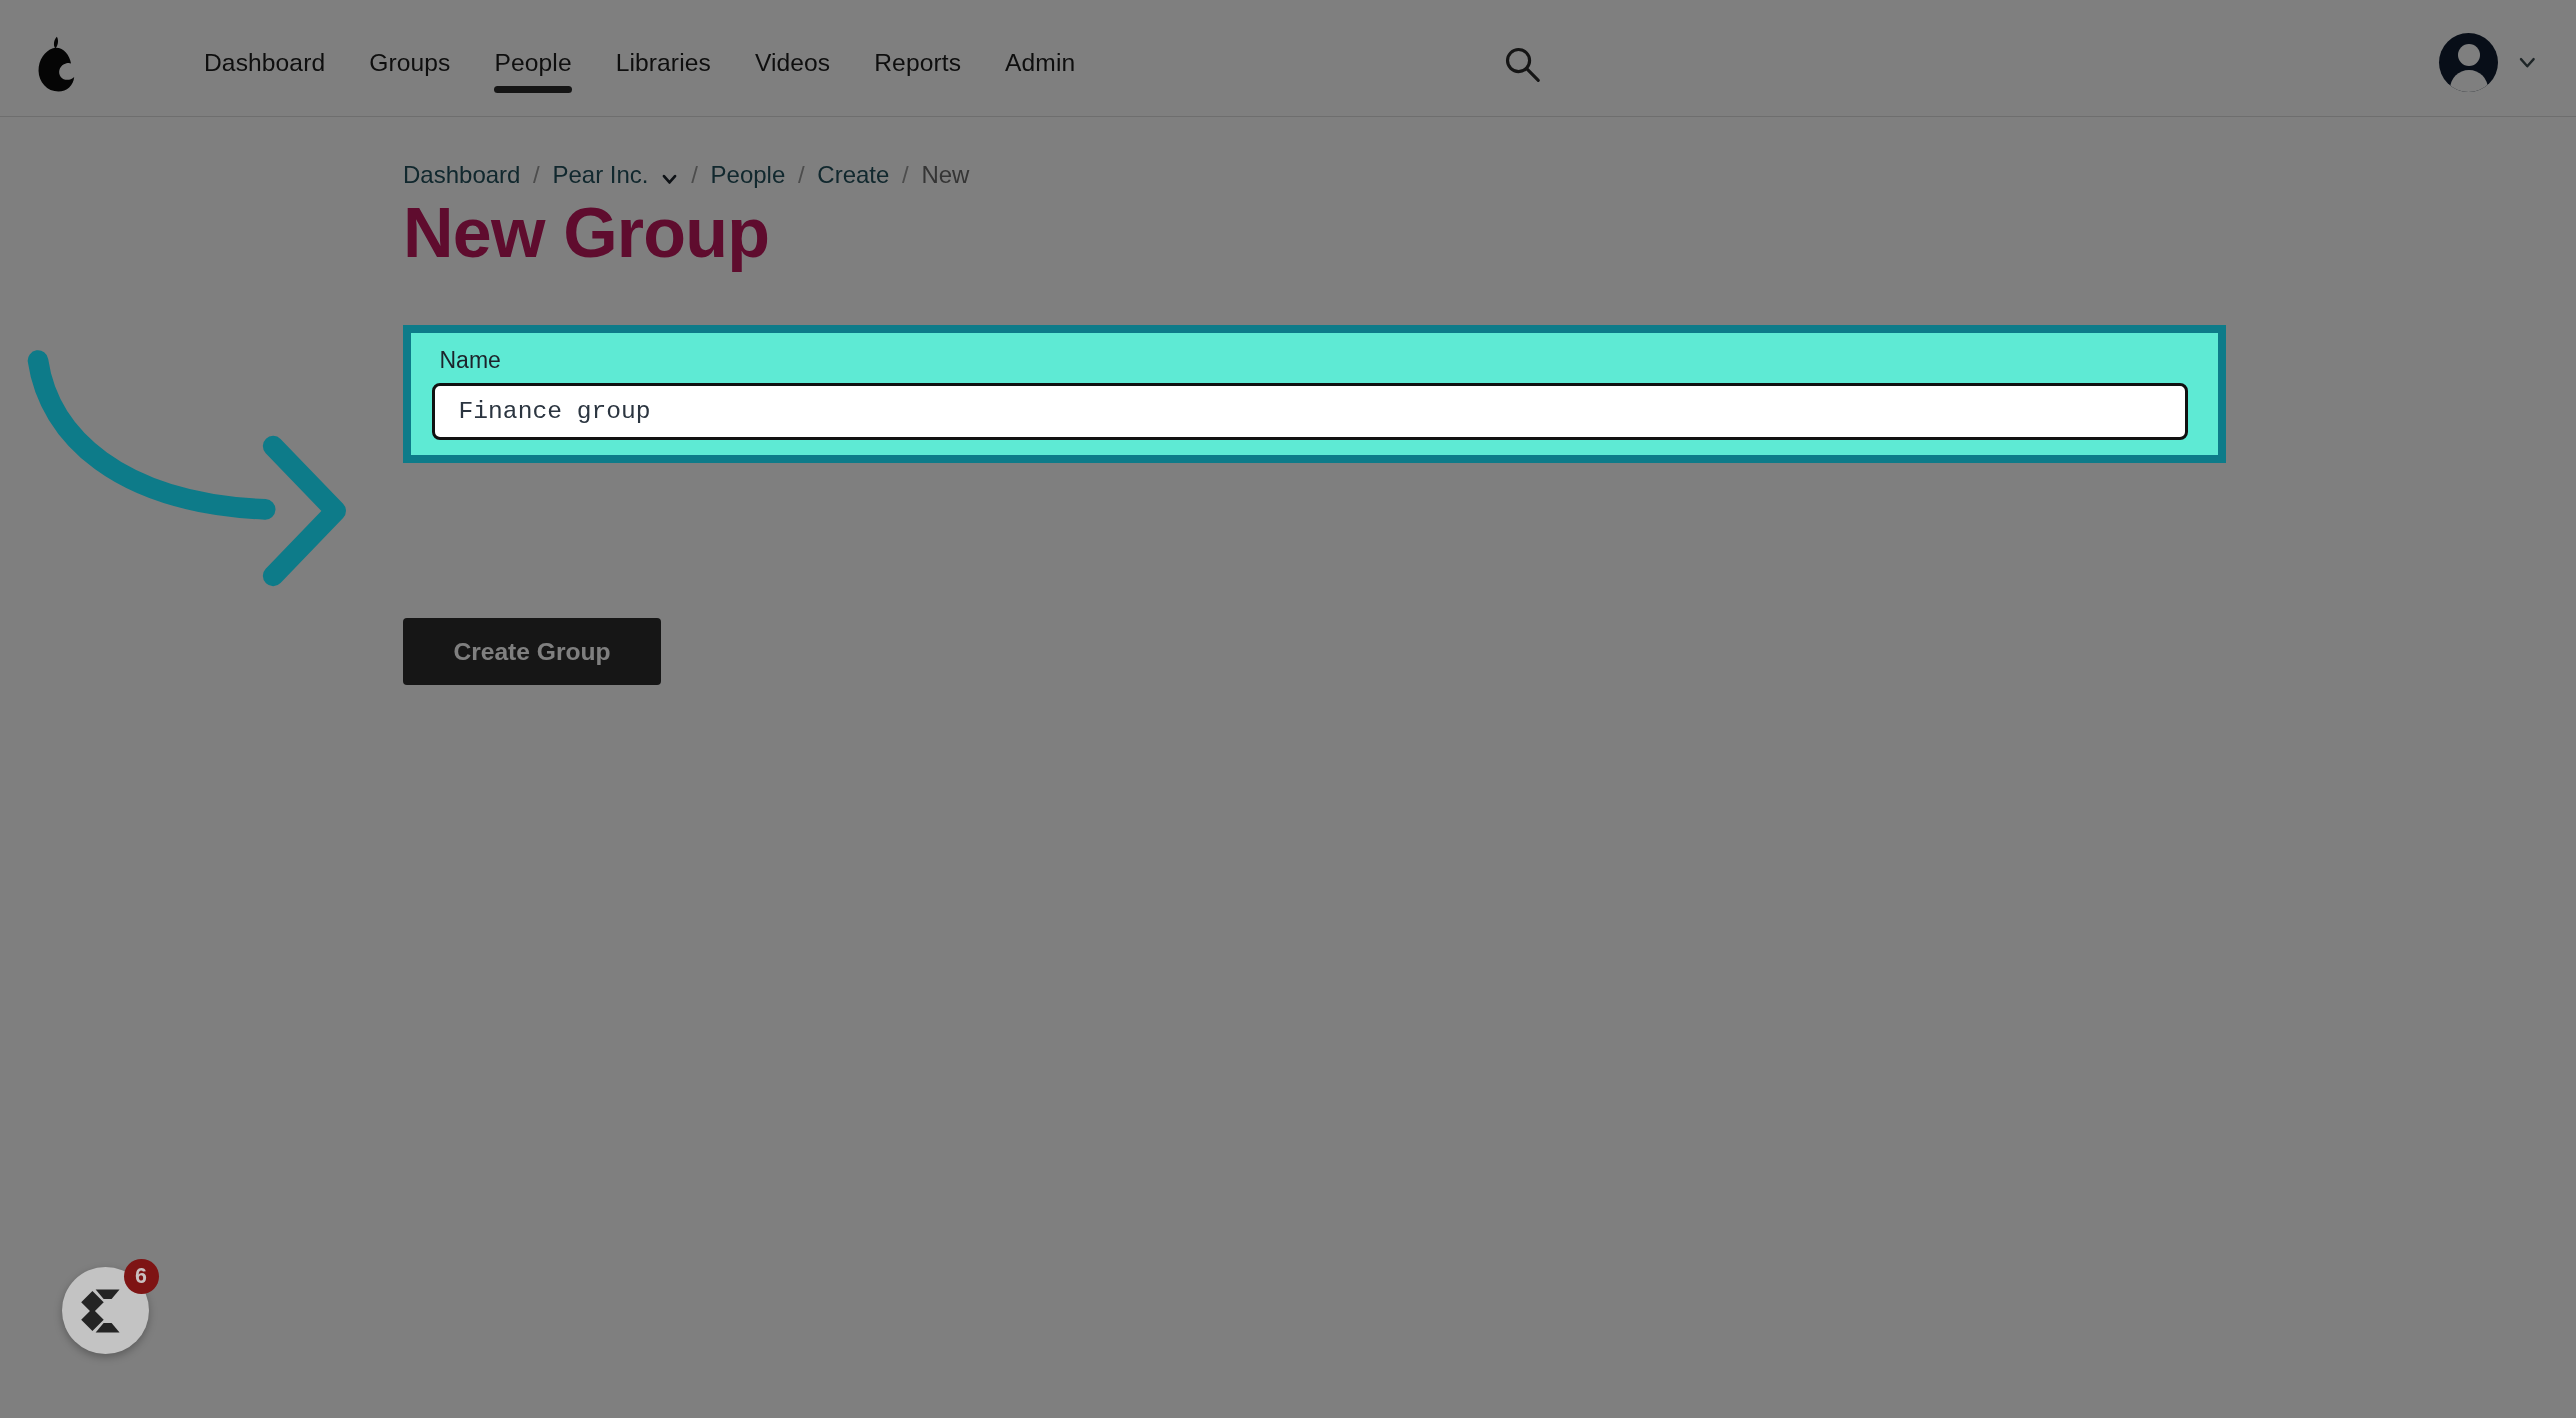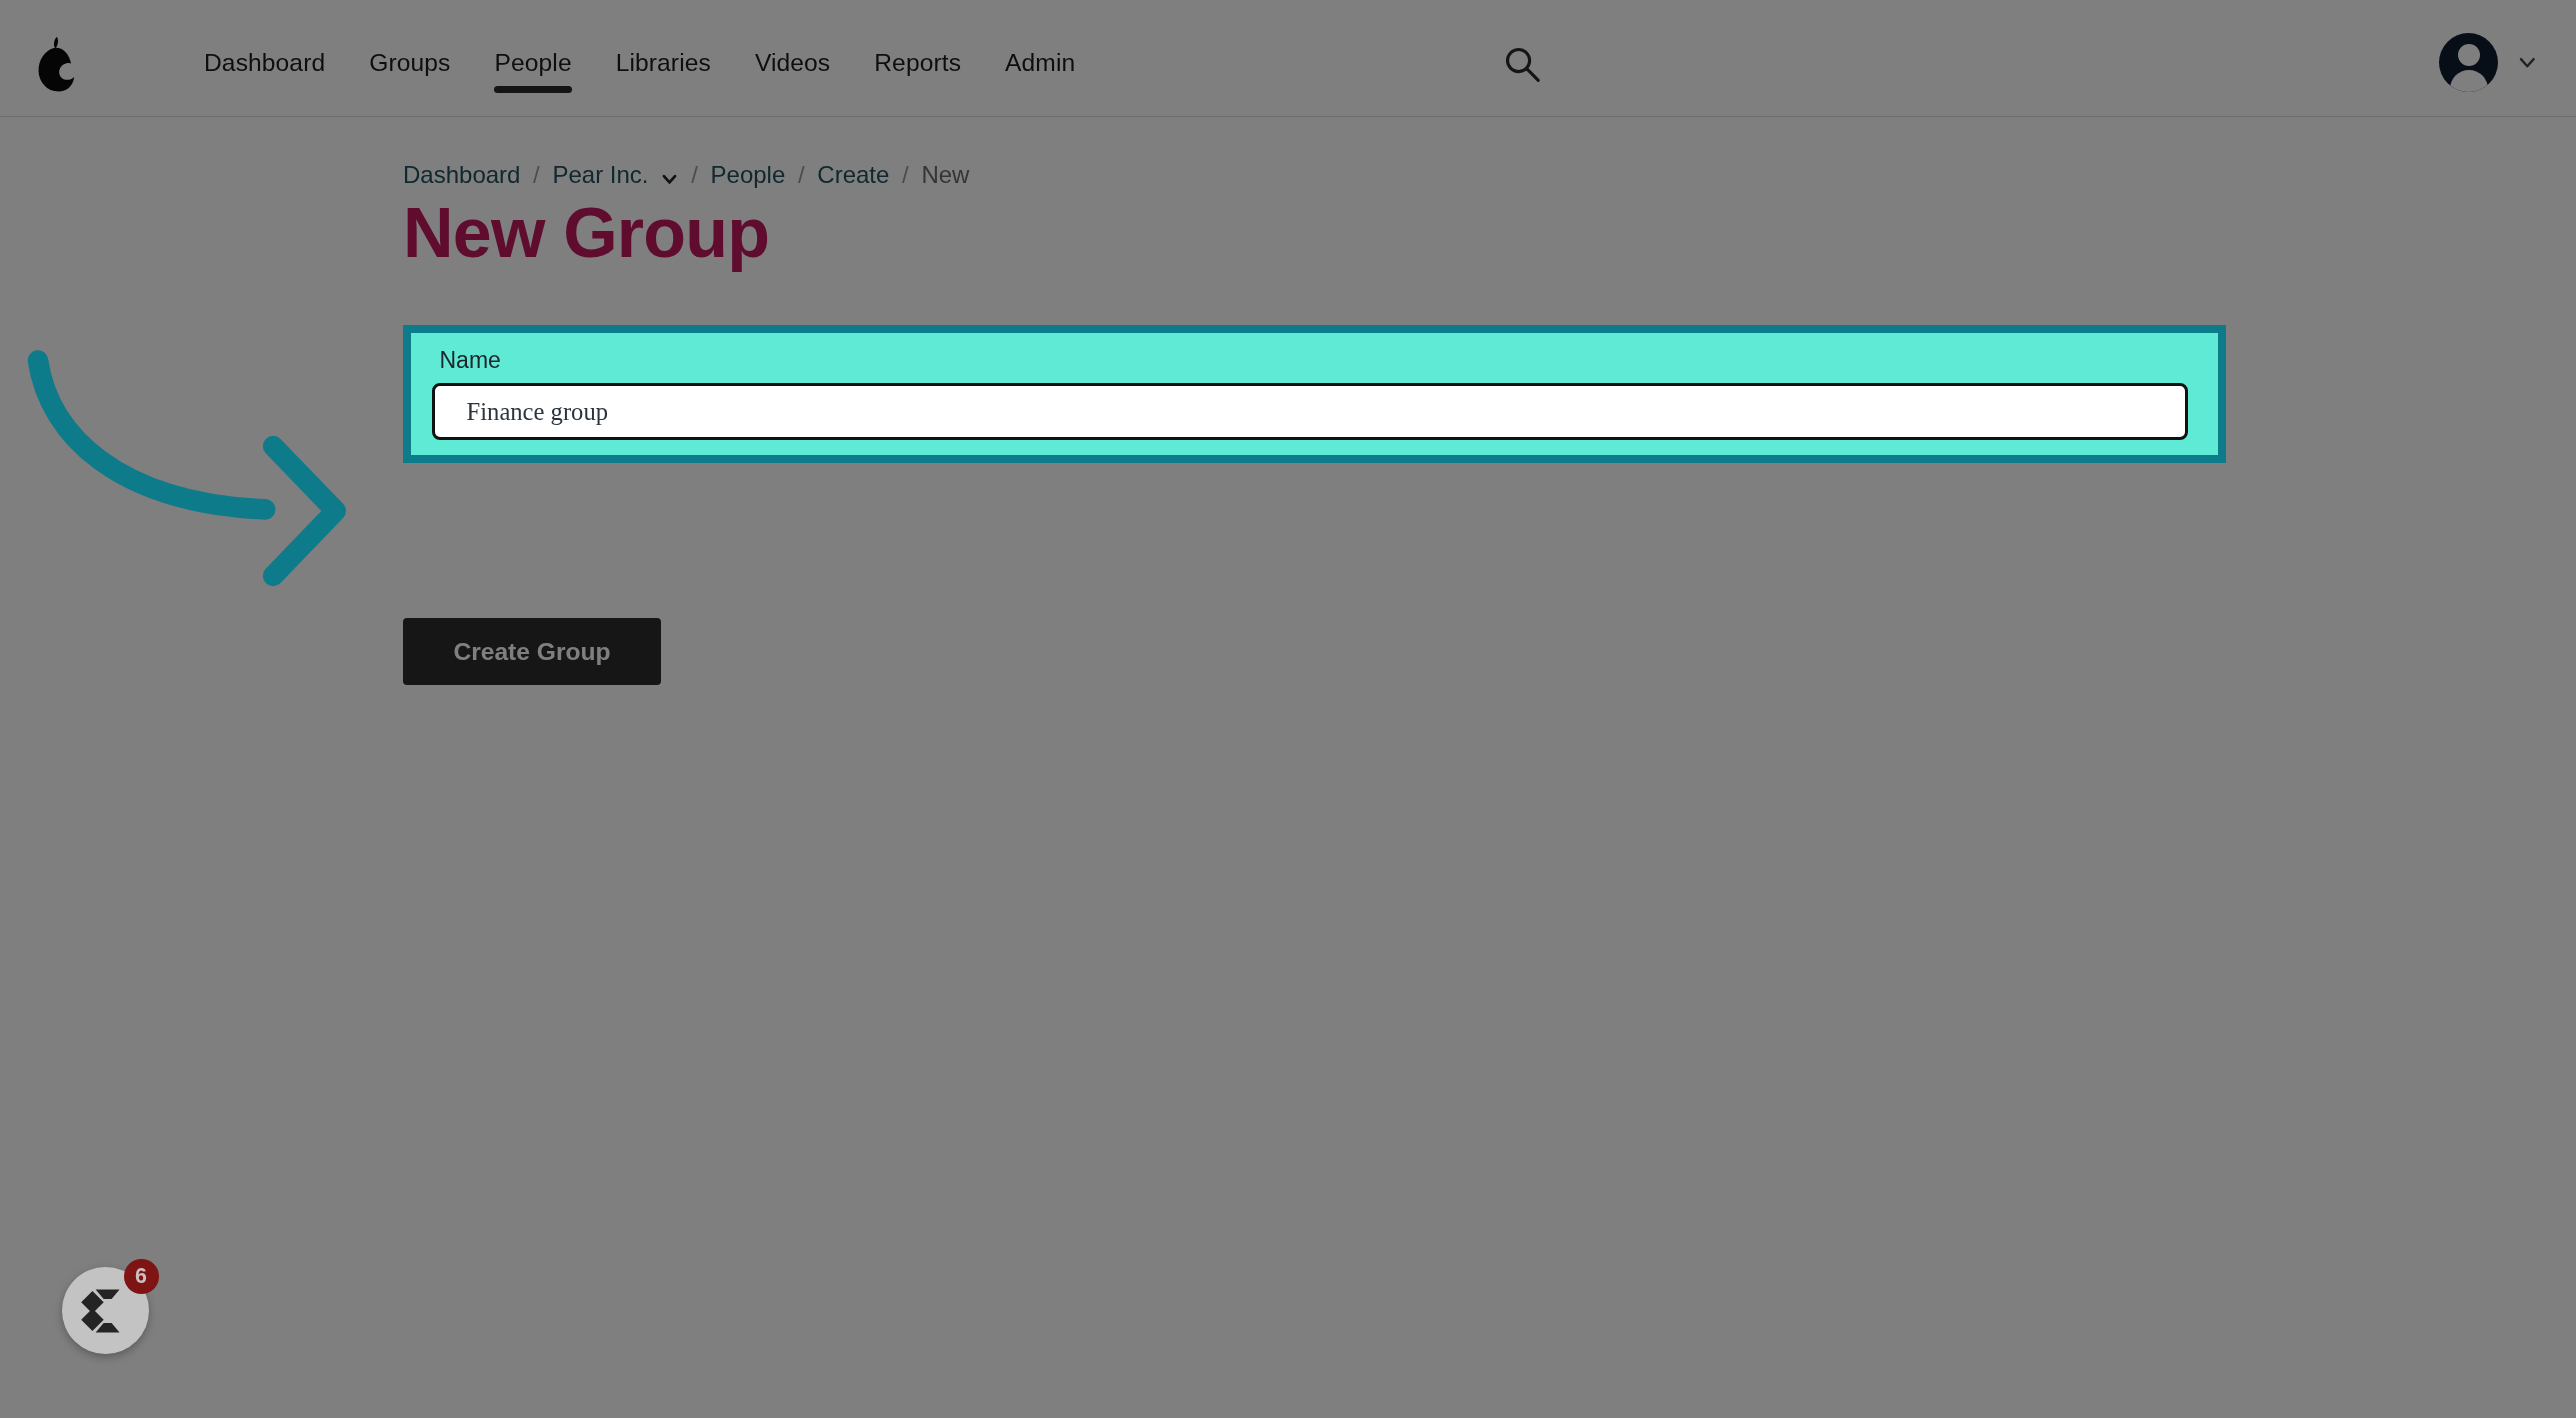--- a/index.html
+++ b/index.html
@@ -204,24 +204,24 @@
   .name-input {
     position: absolute;
     left: 20.6px;
     top: 50px;
     width: 1756px;
     height: 57px;
     box-sizing: border-box;
     border: 3.2px solid #111111;
     border-radius: 8px;
     background: #ffffff;
-    font-family: Liberation Serif, serif;
+    font-family: Liberation Mono, monospace;
     font-size: 24.6px;
     color: #2b3540;
-    padding: 0 32px;
+    padding: 0 24px;
     outline: none;
   }
 
   
   .create-btn {
     position: absolute;
     left: 403px;
     top: 501px;
     width: 258px;
     height: 67px;

